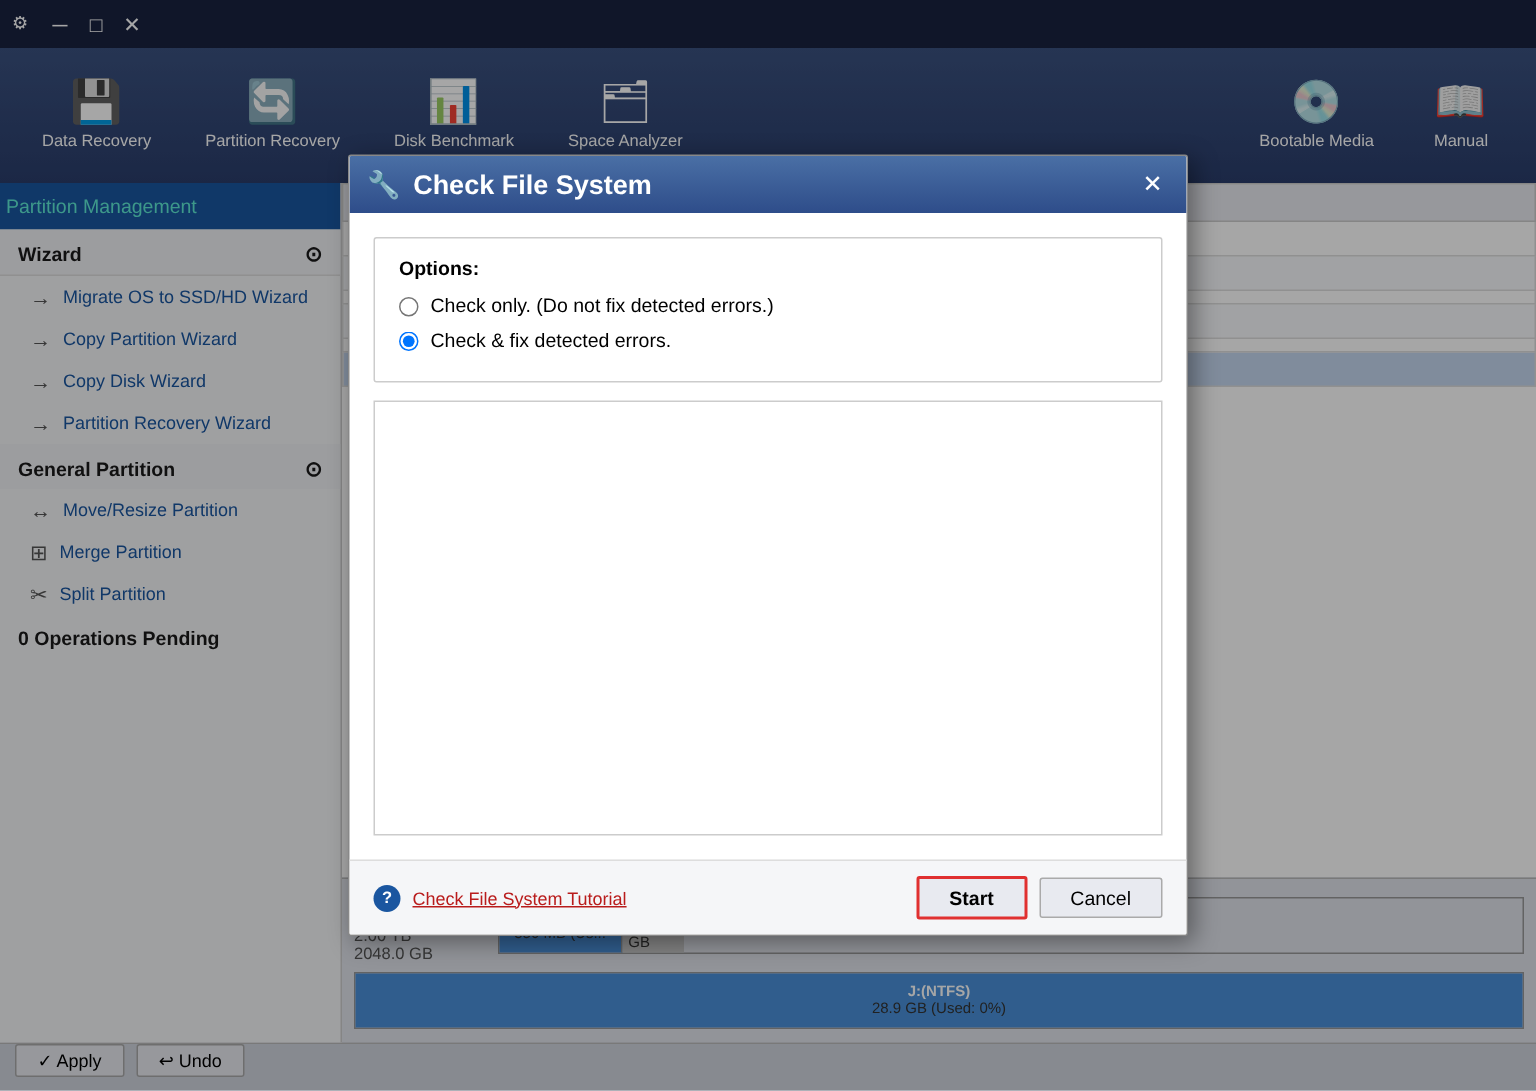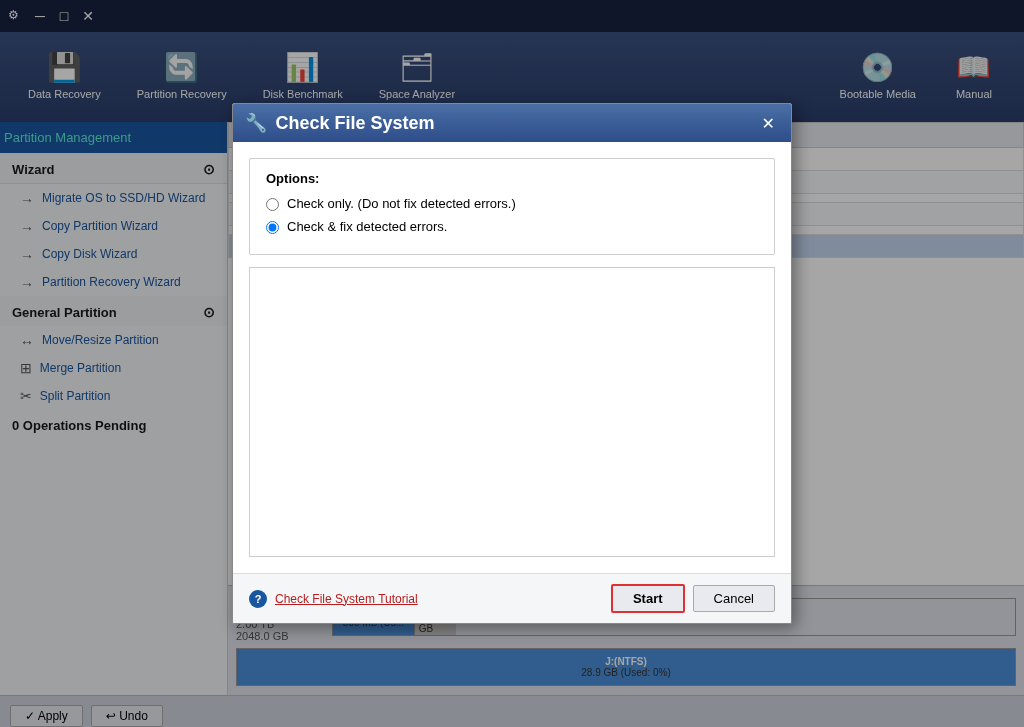--- a/index.html
+++ b/index.html
@@ -194,21 +194,21 @@
     .disk-bar:last-child { border-right: none; }
     .disk-bar .bar-name { font-weight: bold; }
     .disk-bar .bar-detail { color: #333; }
 
     
     .bottom-bar {
       height: 32px;
       background: #d0d4de;
       border-top: 1px solid #bbb;
       display: flex;
-      align-items: flex-end;
+      align-items: flex-start;
       padding: 0 10px;
       gap: 8px;
     }
     .bottom-btn {
       display: flex; align-items: center; gap: 4px;
       padding: 3px 14px;
       background: #e8eaf0;
       border: 1px solid #aaa;
       font-size: 12px;
       cursor: pointer;

